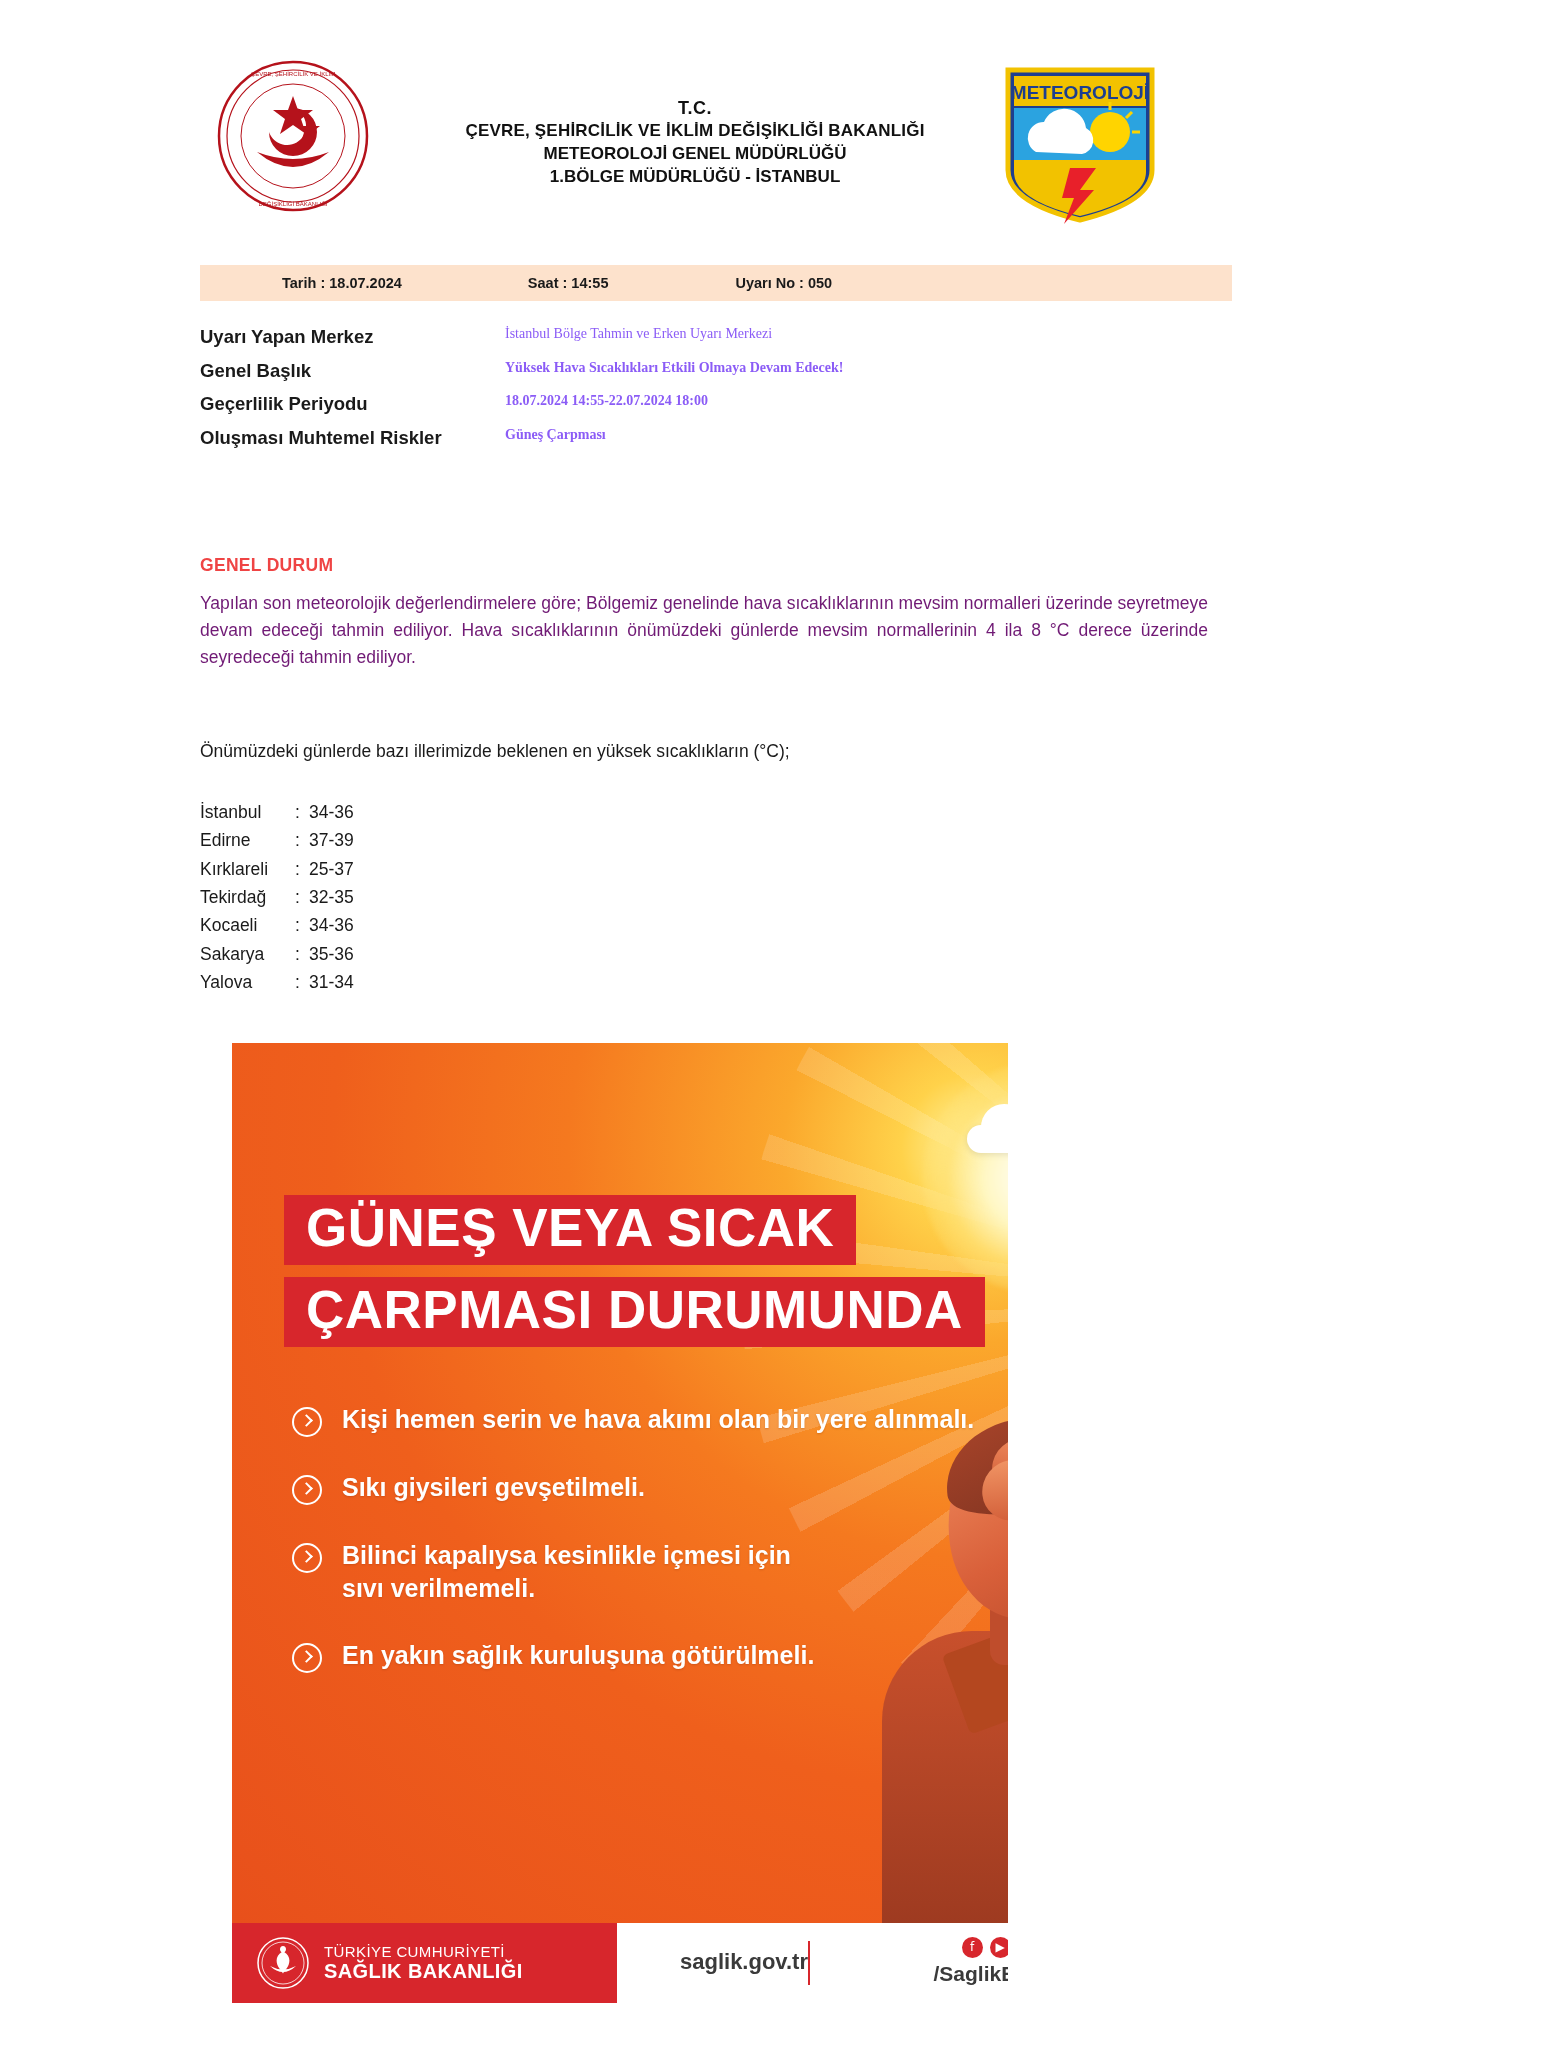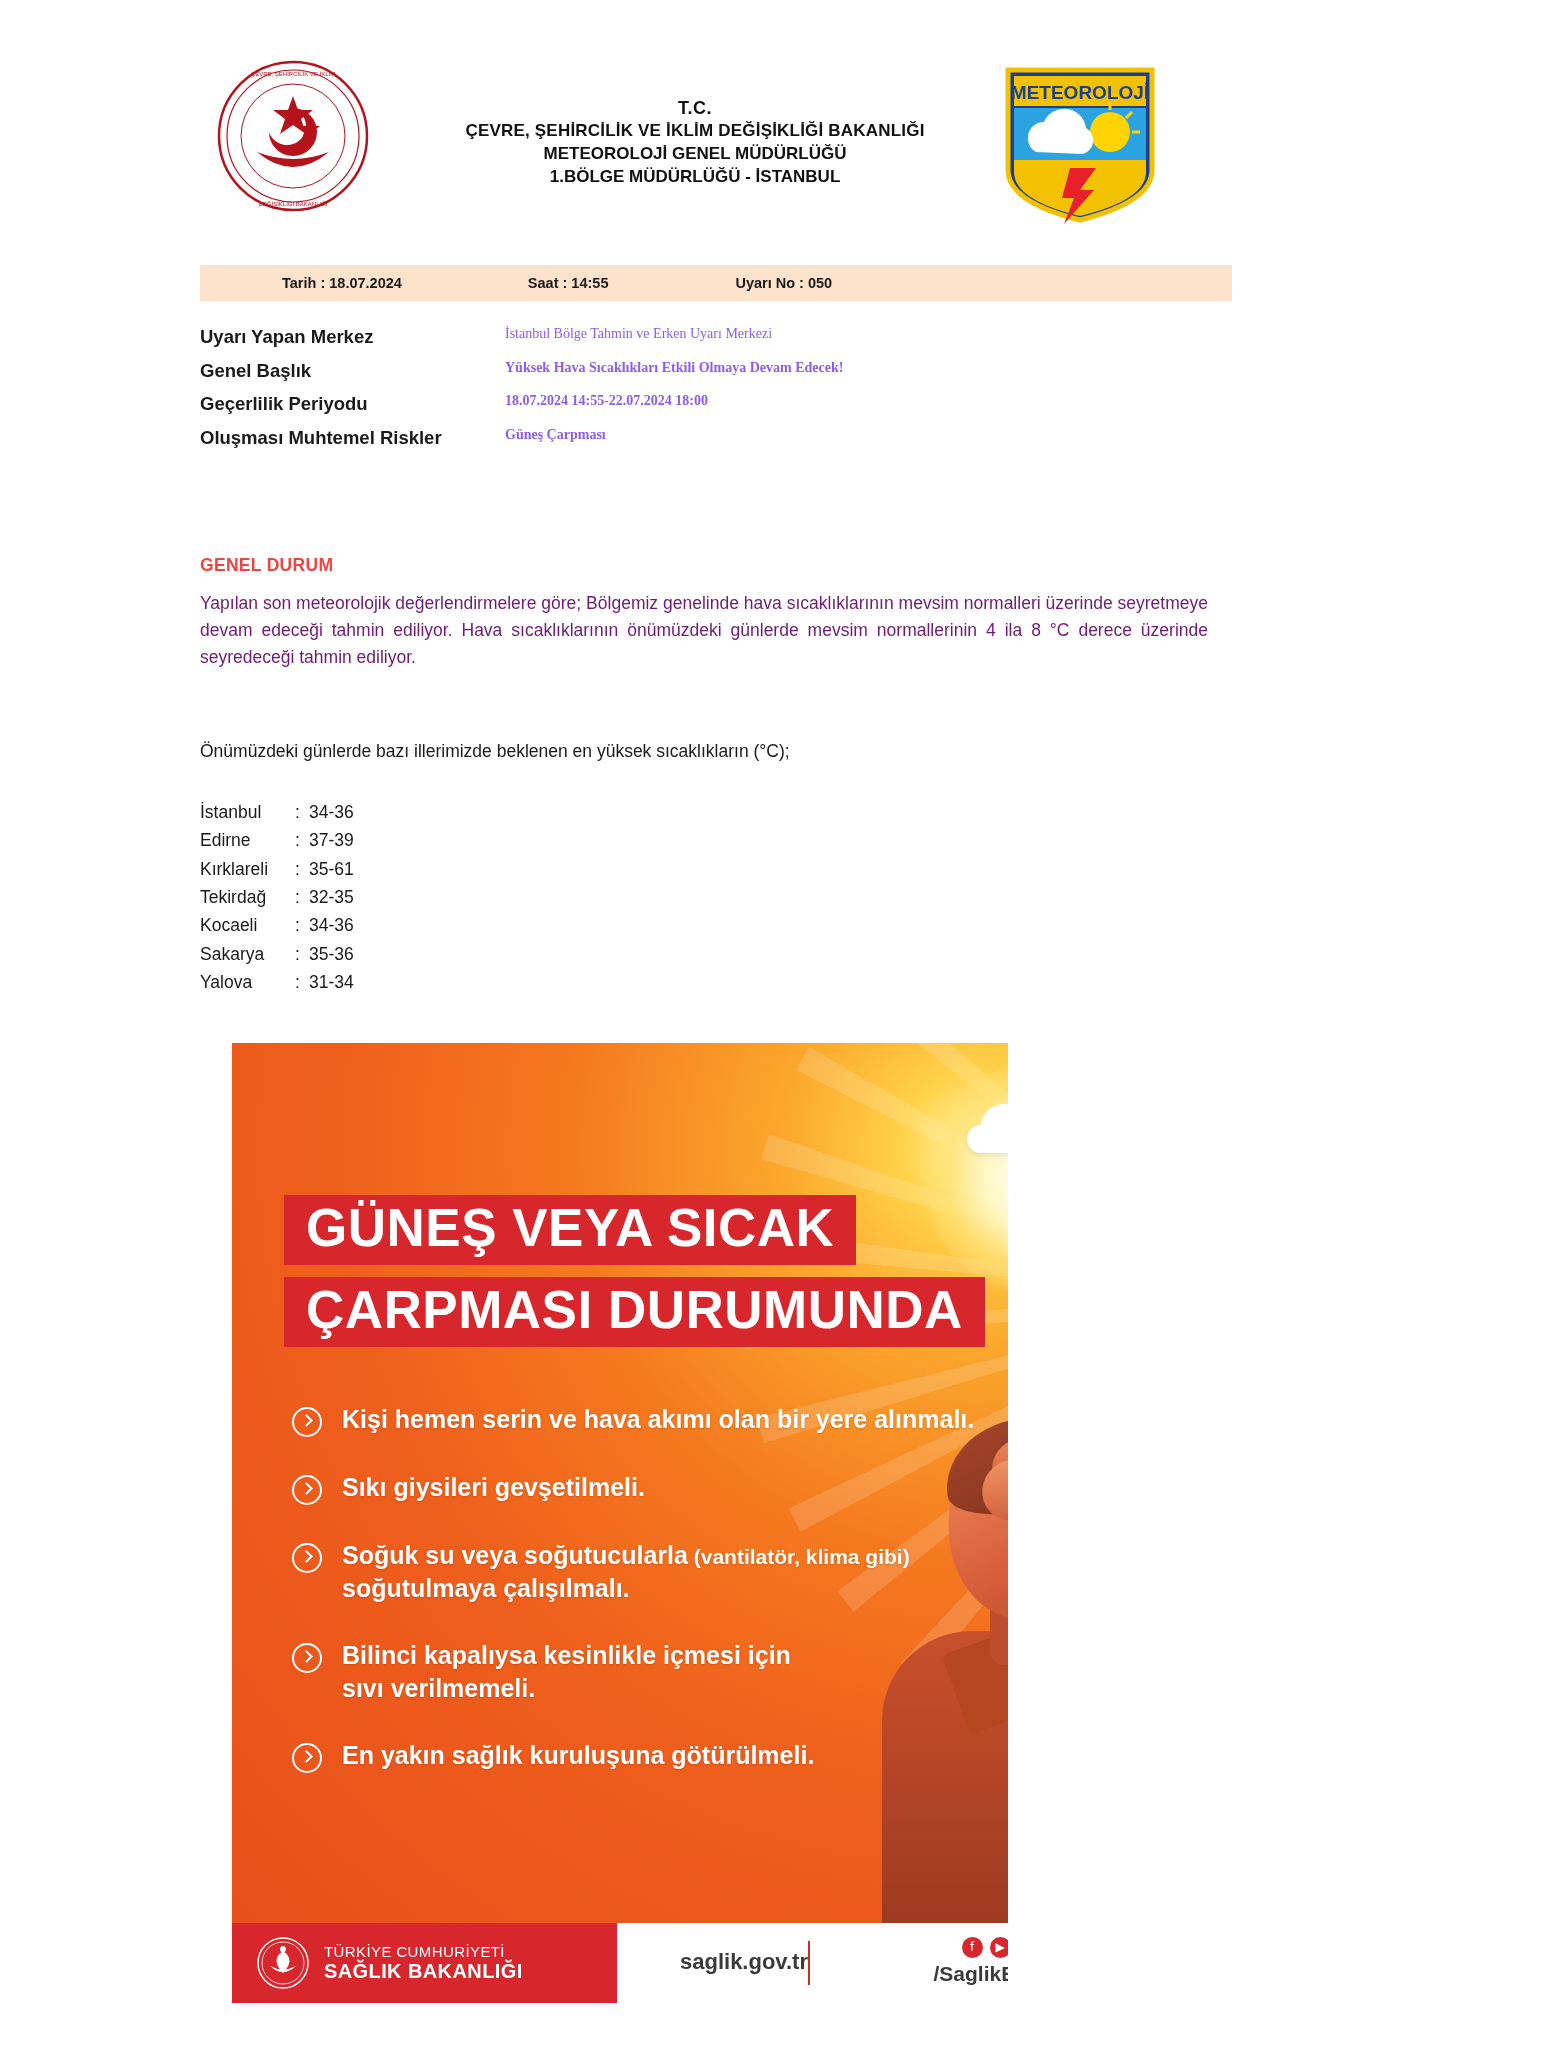--- a/index.html
+++ b/index.html
@@ -523,21 +523,21 @@
       <span class="temp-val">34-36</span>
     </div>
     <div class="temp-row">
       <span class="temp-city">Edirne</span>
       <span class="temp-sep">:</span>
       <span class="temp-val">37-39</span>
     </div>
     <div class="temp-row">
       <span class="temp-city">Kırklareli</span>
       <span class="temp-sep">:</span>
-      <span class="temp-val">35-61</span>
+      <span class="temp-val">25-37</span>
     </div>
     <div class="temp-row">
       <span class="temp-city">Tekirdağ</span>
       <span class="temp-sep">:</span>
       <span class="temp-val">32-35</span>
     </div>
     <div class="temp-row">
       <span class="temp-city">Kocaeli</span>
       <span class="temp-sep">:</span>
       <span class="temp-val">34-36</span>
@@ -578,27 +578,20 @@
       </div>
 
       <div class="tips">
         <div class="tip">
           <span class="tip-bullet"></span>
           <span class="tip-text">Kişi hemen serin ve hava akımı olan bir yere alınmalı.</span>
         </div>
         <div class="tip">
           <span class="tip-bullet"></span>
           <span class="tip-text">Sıkı giysileri gevşetilmeli.</span>
-        </div>
-        <div class="tip">
-          <span class="tip-bullet"></span>
-          <span class="tip-text">
-            <span>Soğuk su veya soğutucularla</span><span class="light"> (vantilatör, klima gibi)</span><br>
-            <span>soğutulmaya çalışılmalı.</span>
-          </span>
         </div>
         <div class="tip">
           <span class="tip-bullet"></span>
           <span class="tip-text">
             <span>Bilinci kapalıysa kesinlikle içmesi için</span><br>
             <span>sıvı verilmemeli.</span>
           </span>
         </div>
         <div class="tip">
           <span class="tip-bullet"></span>

